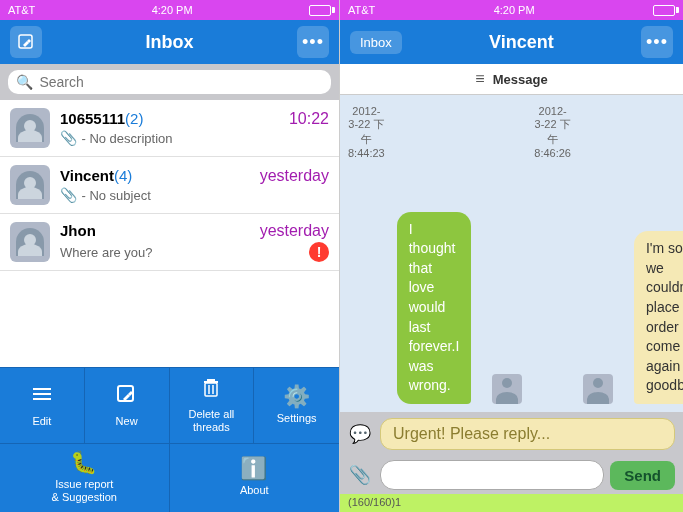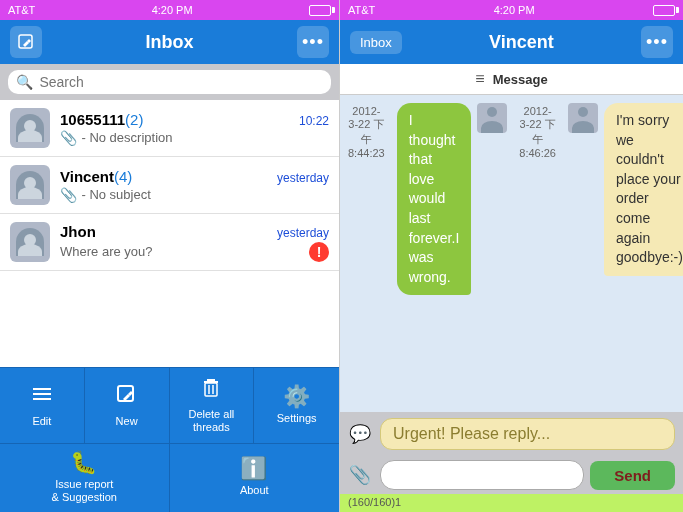--- a/index.html
+++ b/index.html
@@ -152,21 +152,21 @@
       transform: translateX(-50%);
       width: 24px; height: 16px;
       background: #ccd5de;
       border-radius: 50% 50% 0 0;
     }
 
     .msg-content { flex: 1; }
     .msg-header { display: flex; justify-content: space-between; align-items: baseline; }
     .msg-sender { font-size: 15px; font-weight: bold; color: #000; }
     .msg-sender .count { color: #1a7cd9; font-weight: normal; }
-    .msg-time { font-size: 12px; color: #1d4ed8; }
+    .msg-time { font-size: 16px; color: #a21caf; }
     .msg-preview {
       font-size: 13px;
       color: #666;
       display: flex; align-items: center; gap: 4px;
       margin-top: 2px;
     }
     .msg-preview .clip { font-size: 14px; }
     .error-badge {
       width: 20px; height: 20px;
       background: #ff3b30;
@@ -258,22 +258,22 @@
 
     .timestamp-label {
       text-align: center;
       font-size: 11px;
       color: #666;
       margin: 2px 0;
     }
 
     .bubble-row {
       display: flex;
-      align-items: flex-start;
-      gap: 6px;
+      align-items: flex-end;
+      gap: 21px;
     }
     .bubble-row.sent { justify-content: flex-end; }
     .bubble-row.received { justify-content: flex-start; }
 
     .bubble {
       max-width: 200px;
       padding: 8px 12px;
       border-radius: 14px;
       font-size: 14px;
       line-height: 1.4;
@@ -354,24 +354,24 @@
       height: 30px;
       border-radius: 14px;
       border: 1px solid #aaa;
       background: white;
       padding: 0 10px;
       font-size: 14px;
       outline: none;
     }
     .send-btn {
       background: #5cb85c;
-      color: #7f1d1d;
+      color: #14532d;
       border: none;
       border-radius: 8px;
-      padding: 6px 24px;
+      padding: 6px 14px;
       font-size: 15px;
       font-weight: bold;
       cursor: pointer;
     }
 
     .char-count {
       background: #bef264;
       font-size: 11px;
       color: #555;
       padding: 2px 8px 4px;

